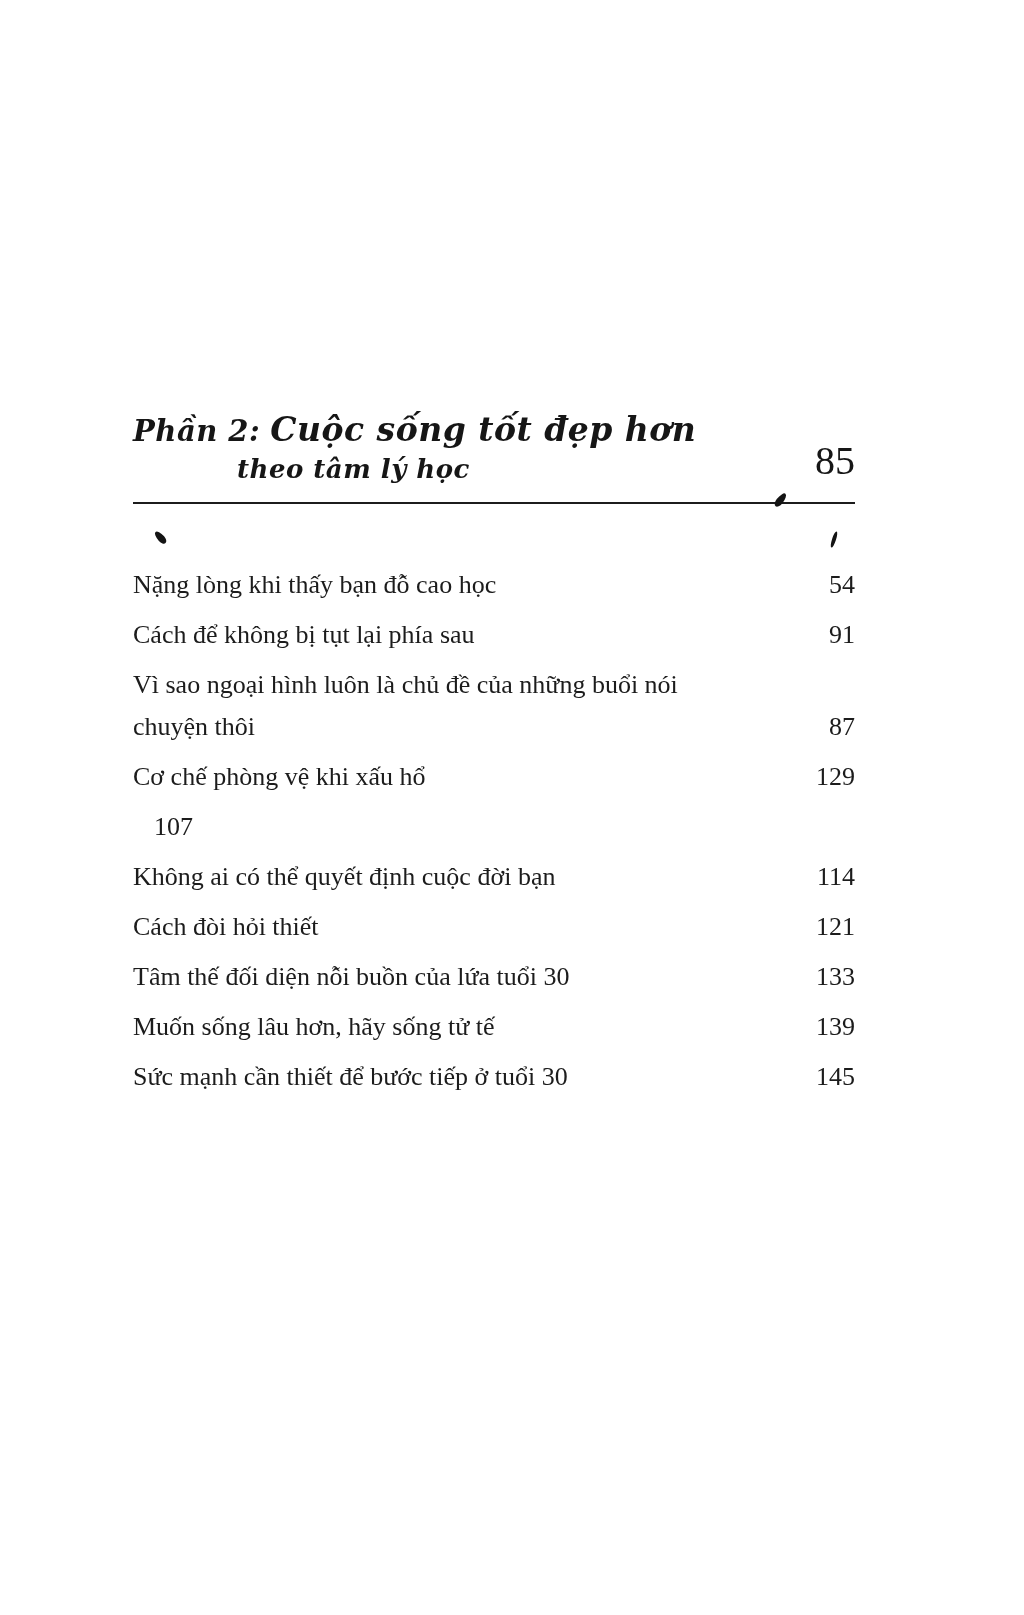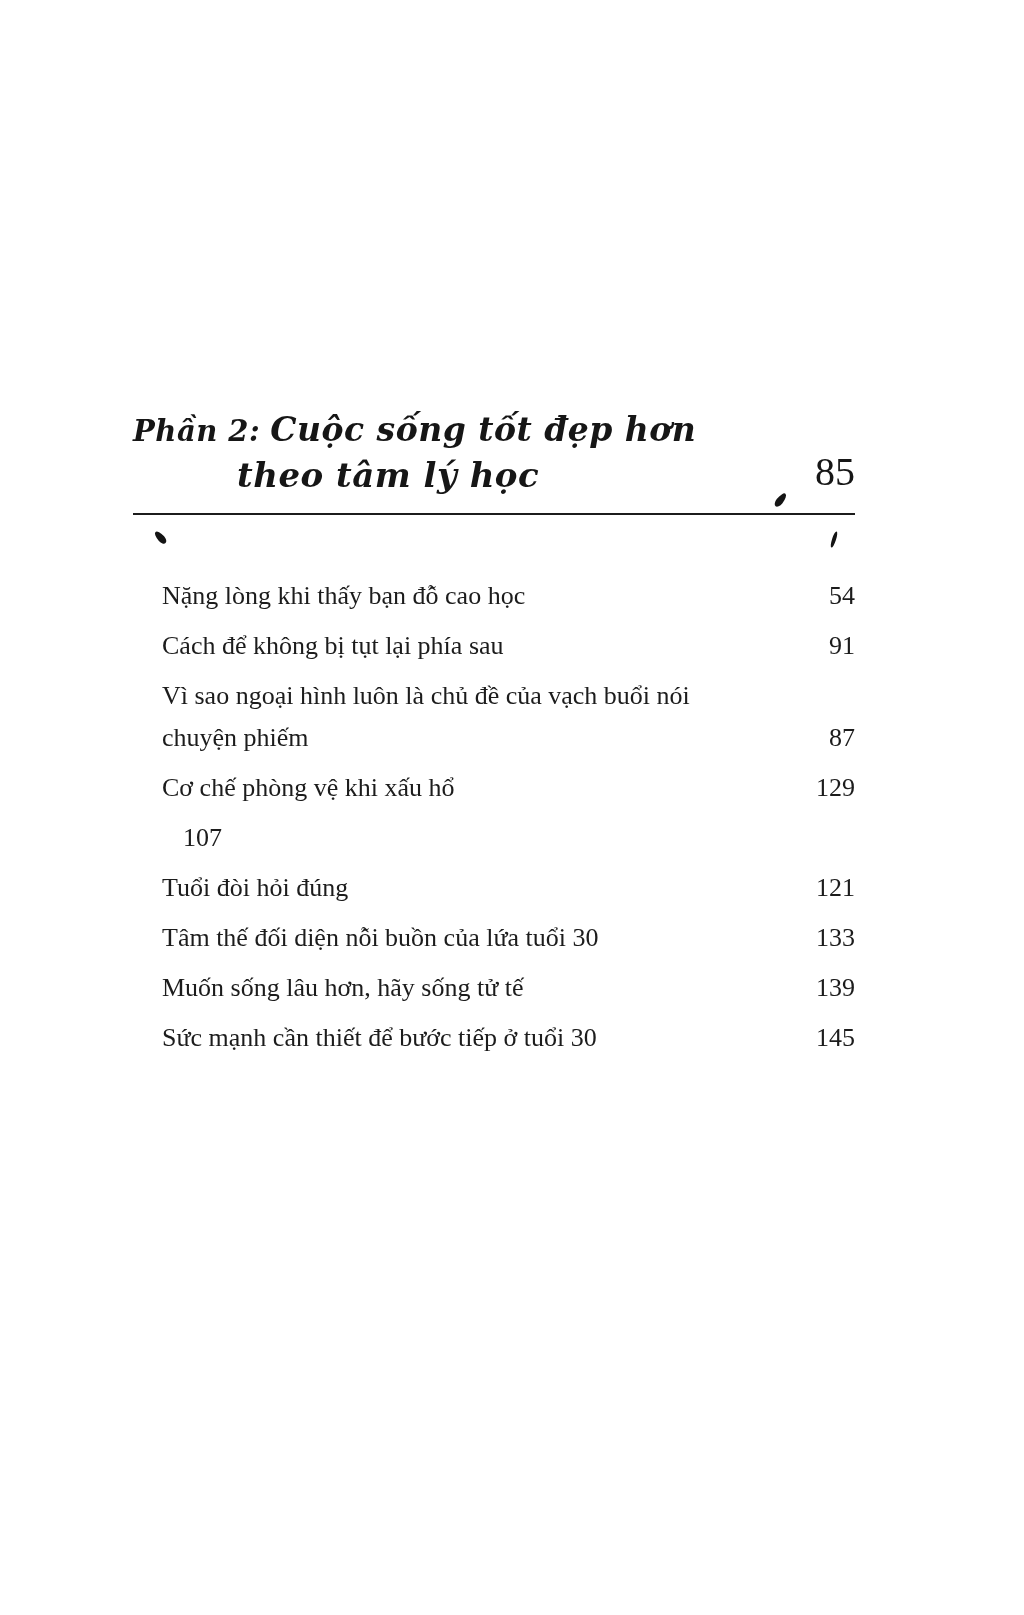--- a/index.html
+++ b/index.html
@@ -29,21 +29,21 @@
   .part-header-text {
     font-family: "DejaVu Serif", serif;
     font-style: italic;
     font-weight: 600;
     color: #161616;
   }
   .part-line1 { font-size: 31px; line-height: 1.35; letter-spacing: 0.5px; }
   .part-label { font-size: 29px; margin-right: 10px; }
   .part-title1 { font-size: 33px; }
   .part-line2 {
-    font-size: 34px;
+    font-size: 26px;
     line-height: 1.3;
     padding-left: 104px;
     letter-spacing: 0.5px;
   }
   .part-page {
     font-size: 40px;
     font-family: "Liberation Serif", serif;
     color: #161616;
     padding-bottom: 2px;
   }
@@ -86,21 +86,20 @@
     transform: rotate(18deg);
   }
 
   
   .toc { margin-top: 60px; }
   .toc-row {
     display: flex;
     align-items: flex-end;
     justify-content: space-between;
     margin-bottom: 8px;
-    margin-left: 29px;
   }
   .toc-title {
     font-size: 26px;
     line-height: 42px;
     max-width: 600px;
     color: #1c1c1c;
   }
   .toc-page {
     font-size: 26px;
     line-height: 42px;
@@ -137,36 +136,40 @@
         <div class="toc-title">Nặng lòng khi thấy bạn đỗ cao học</div>
         <div class="toc-page">54</div>
       </div>
 
       <div class="toc-row">
         <div class="toc-title">Cách để không bị tụt lại phía sau</div>
         <div class="toc-page">91</div>
       </div>
 
       <div class="toc-row">
-        <div class="toc-title">Vì sao ngoại hình luôn là chủ đề của vạch buổi nói chuyện phiếm</div>
+        <div class="toc-title">Vì sao ngoại hình luôn là chủ đề của những buổi nói chuyện thôi</div>
         <div class="toc-page">87</div>
       </div>
 
       <div class="toc-row">
         <div class="toc-title">Cơ chế phòng vệ khi xấu hổ</div>
         <div class="toc-page">129</div>
       </div>
 
       <div class="toc-row">
         <div class="toc-page">107</div>
       </div>
 
+      <div class="toc-row">
+        <div class="toc-title">Không ai có thể quyết định cuộc đời bạn</div>
+        <div class="toc-page">114</div>
+      </div>
 
       <div class="toc-row">
-        <div class="toc-title">Tuổi đòi hỏi đúng</div>
+        <div class="toc-title">Cách đòi hỏi thiết</div>
         <div class="toc-page">121</div>
       </div>
 
       <div class="toc-row">
         <div class="toc-title">Tâm thế đối diện nỗi buồn của lứa tuổi 30</div>
         <div class="toc-page">133</div>
       </div>
 
       <div class="toc-row">
         <div class="toc-title">Muốn sống lâu hơn, hãy sống tử tế</div>

